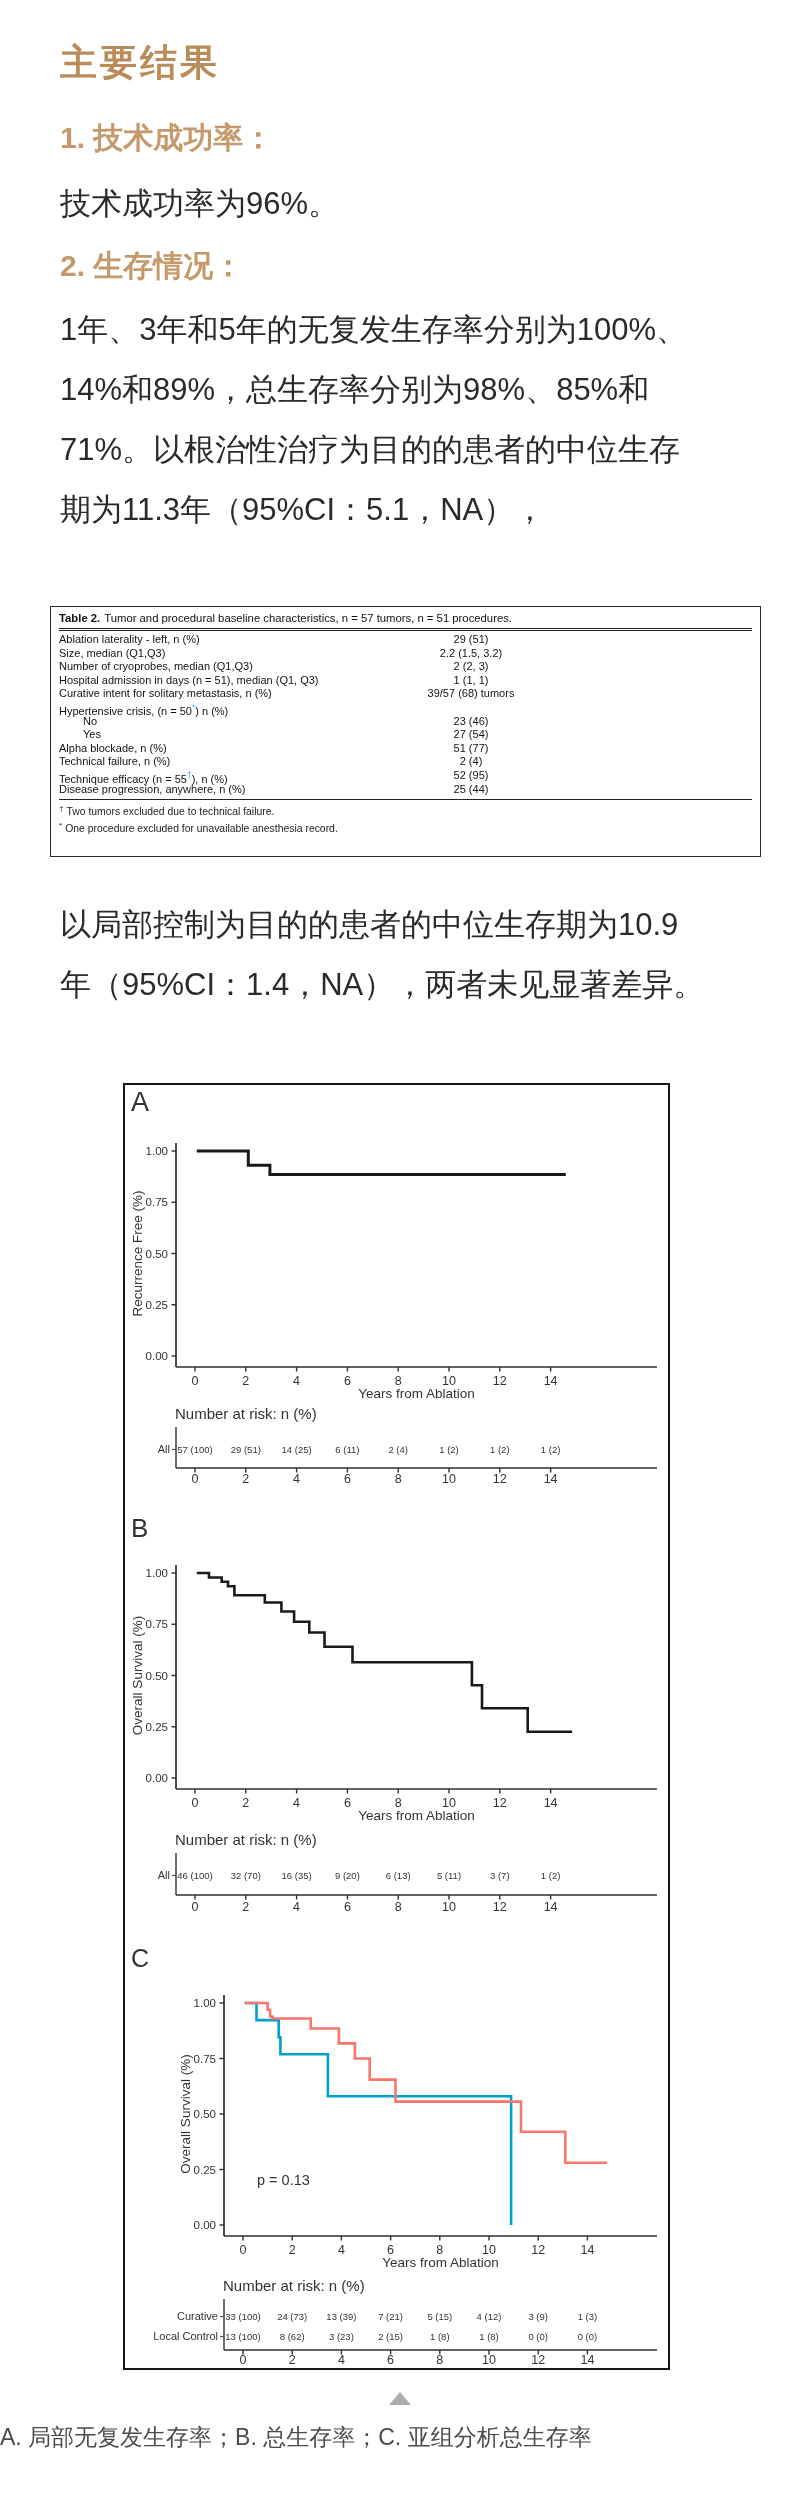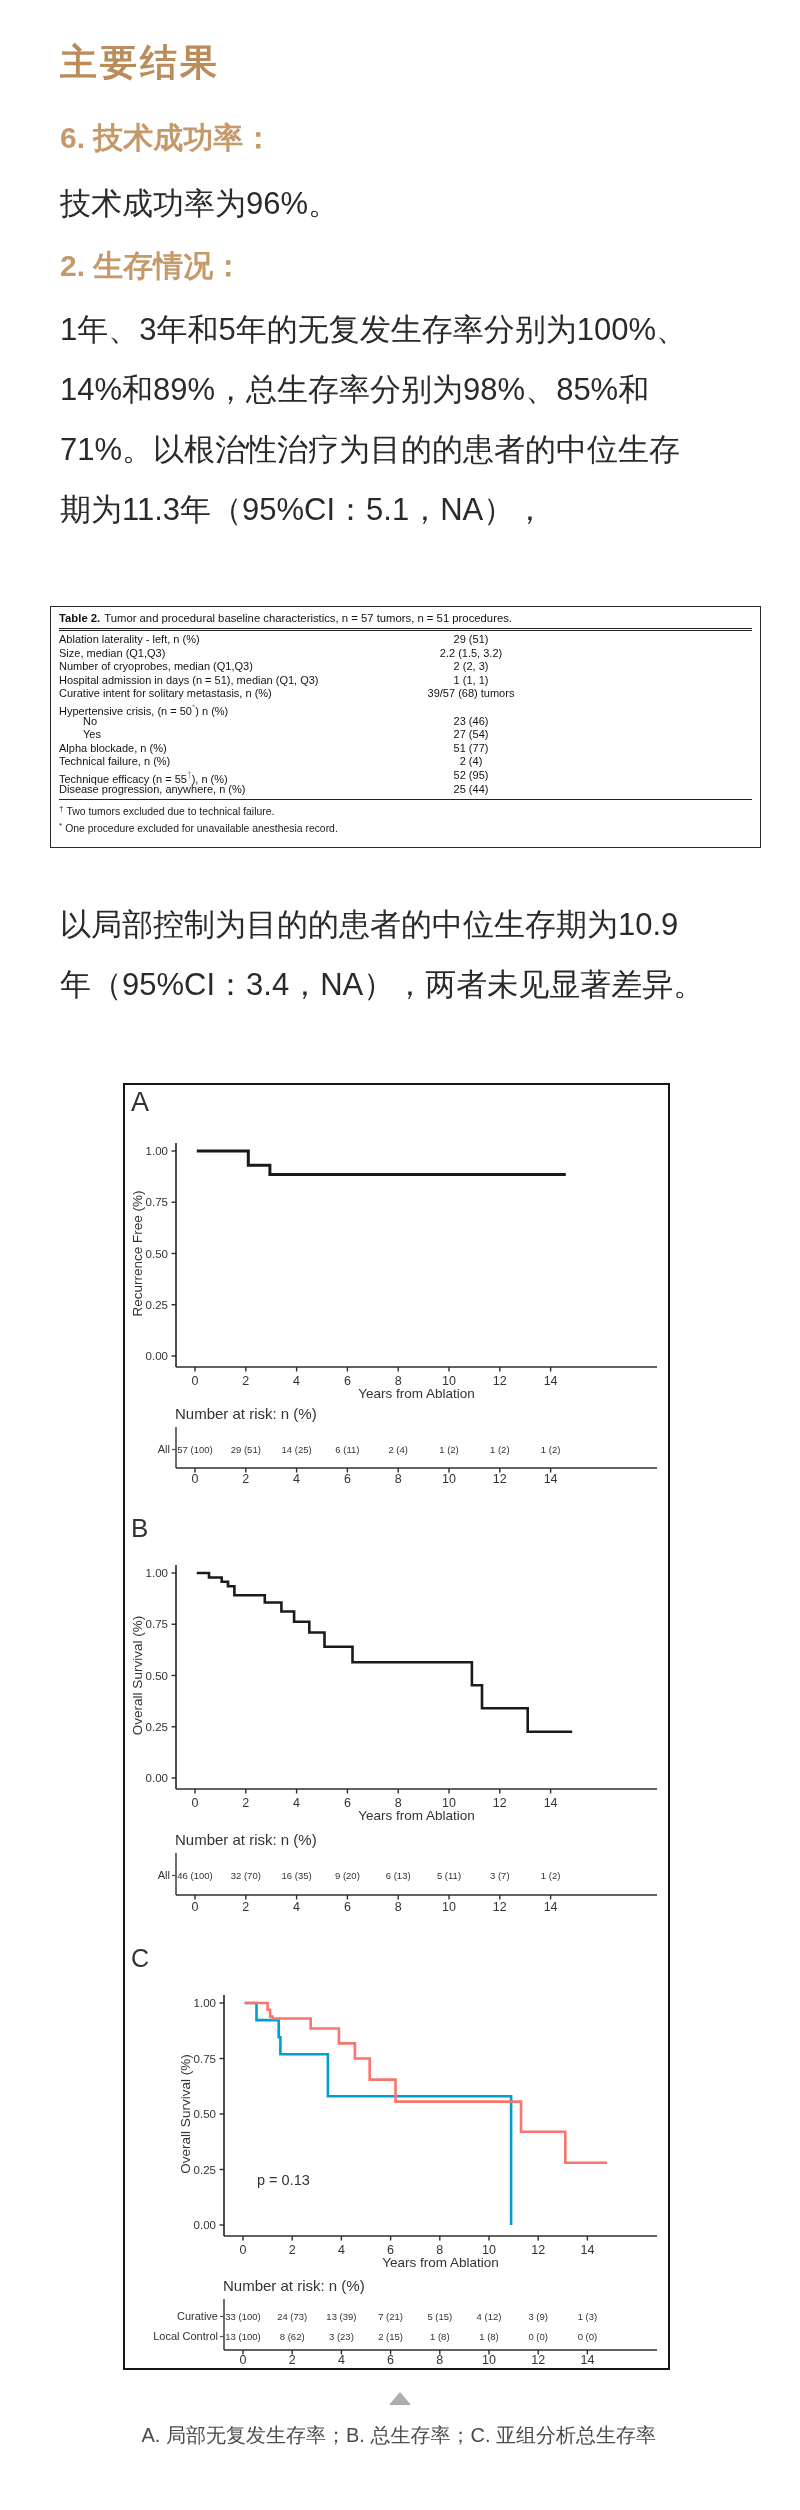--- a/index.html
+++ b/index.html
@@ -8,50 +8,50 @@
   .doc-title{position:absolute;left:60px;top:38px;margin:0;
         font-family:"Liberation Serif",serif;font-size:37px;font-weight:700;
         color:#b98c5a;letter-spacing:3px;line-height:50px;}
   .sec{position:absolute;left:60px;margin:0;font-size:30px;font-weight:700;
         color:#c59a6b;line-height:40px;}
   .body-line{position:absolute;left:60px;margin:0;font-size:31px;color:#2a2a2a;line-height:44px;text-align:center;}
   .para{position:absolute;left:60px;width:710px;font-size:31px;color:#2a2a2a;}
   .pline{height:60px;line-height:60px;white-space:nowrap;}
   
   .table2{position:absolute;left:50px;top:606px;width:711px;box-sizing:border-box;
-        border:1.3px solid #2a2a2a;background:#fff;padding:4px 8px 11px;}
+        border:1.3px solid #2a2a2a;background:#fff;padding:4px 8px 20px;}
   .t2-head{font-size:11.3px;color:#111;border-bottom:3px double #222;
         padding:1px 0 3px;line-height:13px;}
   .t2-head b{margin-right:4px;}
   .t2-body{padding-top:2px;}
   .t2-row{position:relative;height:13.6px;line-height:13.6px;font-size:11px;color:#131313;white-space:nowrap;}
   .t2-row.ind .t2-label{padding-left:24px;margin-top:25px;}
   .t2-val{position:absolute;left:312px;top:0;width:200px;text-align:center;}
   .t2-mark{color:#3fa9dc;font-size:8.5px;}
   .t2-footnotes{border-top:1.4px solid #222;margin-top:3px;padding:2px 0 1px;}
   .t2-foot{font-size:10.4px;line-height:13px;color:#222;}
   .t2-foot sup{font-size:8px;margin-right:3px;}
   
   .figure-box{position:absolute;left:123px;top:1083px;width:547px;height:1287px;
         box-sizing:border-box;border:2px solid #161616;background:#fff;}
   svg text{font-family:"Liberation Sans",sans-serif;fill:#333;}
   .triangle{position:absolute;left:389px;top:2392px;width:0;height:0;
         border-left:11px solid transparent;border-right:11px solid transparent;
         border-bottom:13px solid #adadad;}
-  .caption{position:absolute;left:0;top:2422px;width:656px;text-align:right;
-        font-size:20px;color:#4b4b4b;}
+  .caption{position:absolute;left:0;top:2422px;width:656px;text-align:left;
+        font-size:23px;color:#4b4b4b;}
 </style>
 </head>
 <body>
 
 <div class="page">
 
   <h1 class="doc-title">主要结果</h1>
 
-  <h2 class="sec" style="top:118px">6. 技术成功率：</h2>
+  <h2 class="sec" style="top:118px">1. 技术成功率：</h2>
   <p class="body-line" style="top:182px">技术成功率为96%。</p>
 
   <h2 class="sec" style="top:246px">2. 生存情况：</h2>
 
   <div class="para" style="top:300px">
     <div class="pline">1年、3年和5年的无复发生存率分别为100%、</div>
     <div class="pline">14%和89%，总生存率分别为98%、85%和</div>
     <div class="pline">71%。以根治性治疗为目的的患者的中位生存</div>
     <div class="pline">期为11.3年（95%CI：5.1，NA），</div>
   </div>
@@ -75,21 +75,21 @@
         <div class="t2-row"><span class="t2-label">Disease progression, anywhere, n (%)</span><span class="t2-val">25 (44)</span></div>
       </div>
     <div class="t2-footnotes">
       <div class="t2-foot"><sup>†</sup><span>Two tumors excluded due to technical failure.</span></div>
       <div class="t2-foot"><sup>*</sup><span>One procedure excluded for unavailable anesthesia record.</span></div>
     </div>
   </div>
 
   <div class="para" style="top:895px">
     <div class="pline">以局部控制为目的的患者的中位生存期为10.9</div>
-    <div class="pline">年（95%CI：3.4，NA），两者未见显著差异。</div>
+    <div class="pline">年（95%CI：1.4，NA），两者未见显著差异。</div>
   </div>
 
   <div class="figure-box">
     <svg id="km-svg" width="543" height="1283">
         <g transform="translate(0,0)">
           <text x="6" y="26" font-size="27" fill="#1c1c1c">A</text>
           <text transform="translate(17,168.5) rotate(-90)" text-anchor="middle" font-size="13.5" fill="#222">Recurrence Free (%)</text>
           <line x1="51" y1="58" x2="51" y2="282" stroke="#2e2e2e" stroke-width="1.7"></line>
           <line x1="51" y1="282" x2="532" y2="282" stroke="#2e2e2e" stroke-width="1.7"></line>
           <line x1="46.5" y1="271" x2="51" y2="271" stroke="#2e2e2e" stroke-width="1.4"></line>

